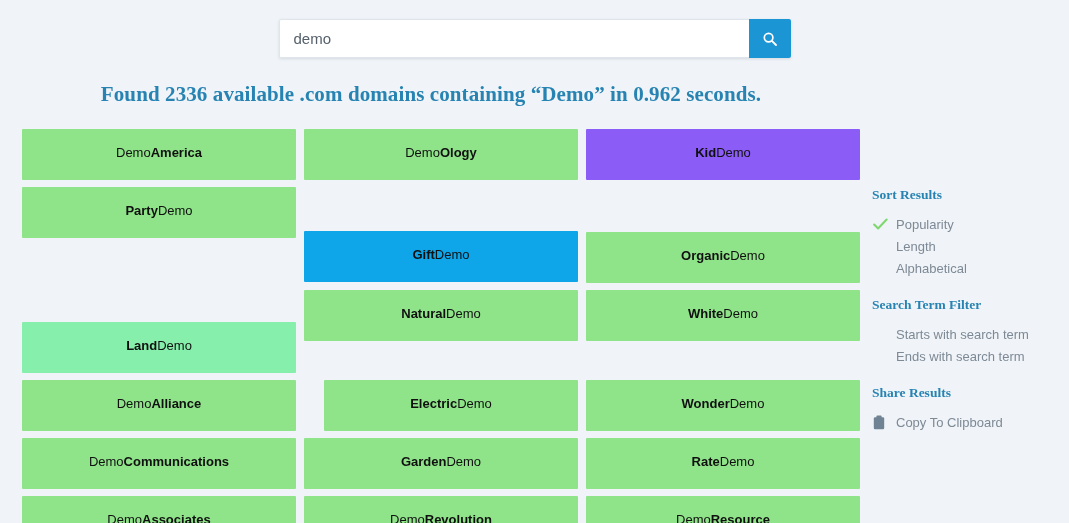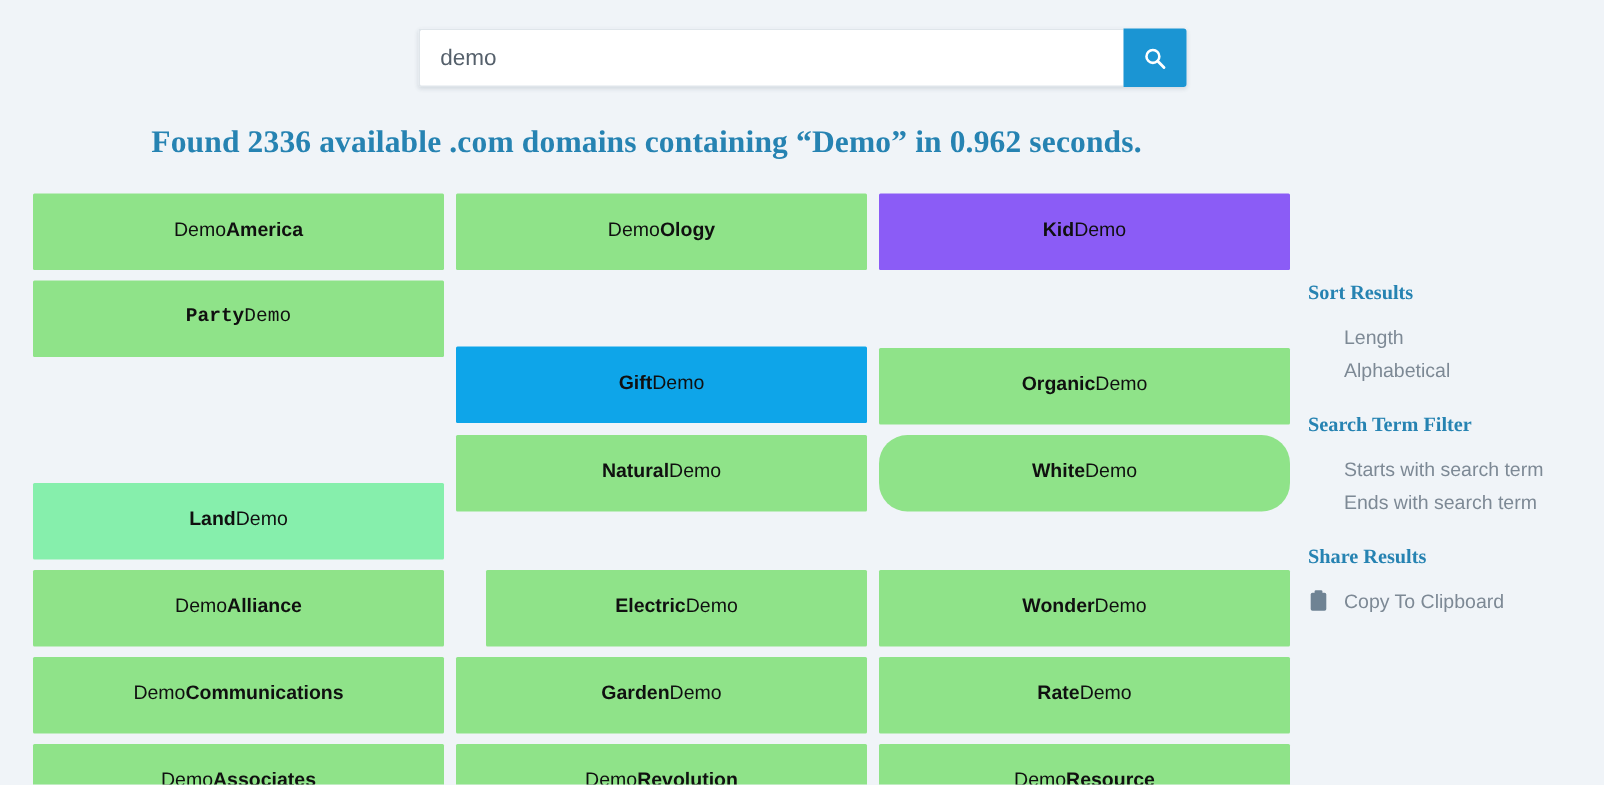--- a/index.html
+++ b/index.html
@@ -155,41 +155,41 @@
           <span class="rest">America</span>
         </div>
         <div class="tile" style="background: rgb(143, 227, 137);">
           <span class="term">Demo</span>
           <span class="rest">Ology</span>
         </div>
         <div class="tile" style="background: #8b5cf6;">
           <span class="rest">Kid</span>
           <span class="term">Demo</span>
         </div>
-        <div class="tile" style="background: rgb(143, 227, 137); font-family: Liberation Mono, monospace;">
+        <div class="tile" style="background: rgb(143, 227, 137);">
           <span class="rest">Party</span>
           <span class="term">Demo</span>
         </div>
         <div class="tile" style="background: #0ea5e9; margin-top: 44px;">
           <span class="rest">Gift</span>
           <span class="term">Demo</span>
         </div>
         <div class="tile" style="background: rgb(143, 227, 137); margin-top: 45px;">
           <span class="rest">Organic</span>
           <span class="term">Demo</span>
         </div>
         <div class="tile" style="background: #86efac; margin-top: 32px;">
           <span class="rest">Land</span>
           <span class="term">Demo</span>
         </div>
         <div class="tile" style="background: rgb(143, 227, 137);">
           <span class="rest">Natural</span>
           <span class="term">Demo</span>
         </div>
-        <div class="tile" style="background: rgb(143, 227, 137); border-radius: 19px;">
+        <div class="tile" style="background: rgb(143, 227, 137);">
           <span class="rest">White</span>
           <span class="term">Demo</span>
         </div>
         <div class="tile" style="background: rgb(143, 227, 137);">
           <span class="term">Demo</span>
           <span class="rest">Alliance</span>
         </div>
         <div class="tile" style="background: rgb(143, 227, 137); margin-left: 20px;">
           <span class="rest">Electric</span>
           <span class="term">Demo</span>
@@ -221,20 +221,28 @@
         <div class="tile" style="background: rgb(143, 227, 137);">
           <span class="term">Demo</span>
           <span class="rest">Resource</span>
         </div>
       </div>
   </div>
 
   <div class="sidebar" id="sidebar">
       <div class="side-group">
         <div class="side-heading" style="color: rgb(38, 131, 178); margin-top: 10px;">Sort Results</div>
+        <div class="side-item selected">
+          <span class="marker">
+            <svg width="15" height="13" viewBox="0 0 15 13" aria-hidden="true">
+              <path d="M1.2 6.6 L5.1 10.4 L13.6 1.6" fill="none" stroke="#7fd86f" stroke-width="2.1" stroke-linecap="round" stroke-linejoin="round"></path>
+            </svg>
+          </span>
+          <span class="label" style="color: rgb(125, 137, 149);">Popularity</span>
+        </div>
         <div class="side-item">
           <span class="marker"></span>
           <span class="label" style="color: rgb(125, 137, 149);">Length</span>
         </div>
         <div class="side-item">
           <span class="marker"></span>
           <span class="label" style="color: rgb(125, 137, 149);">Alphabetical</span>
         </div>
       </div>
       <div class="side-group">

